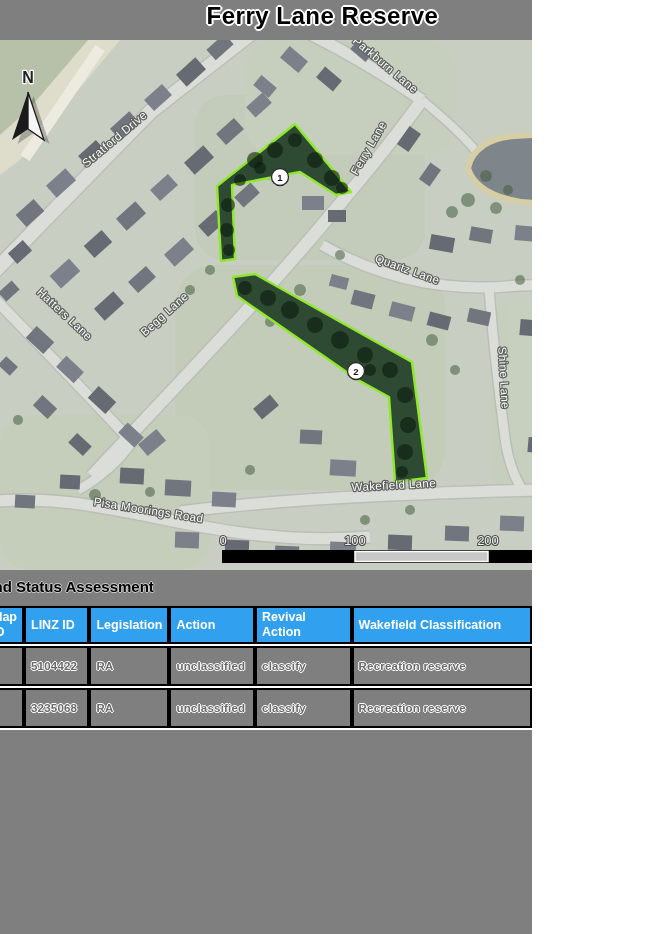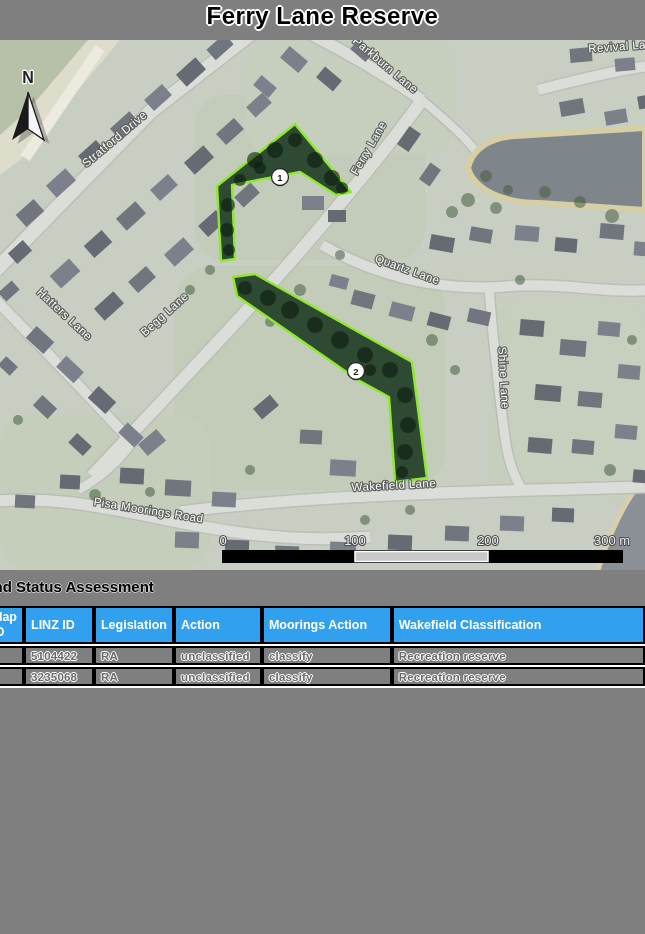--- a/index.html
+++ b/index.html
@@ -1,16 +1,16 @@
 <!DOCTYPE html>
 <html><head>
 <meta charset="utf-8">
 <style>
   html,body{margin:0;padding:0;}
-  .page{position:relative;width:645px;height:934px;overflow:hidden;background:#7f7f7f;
+  .page{position:relative;width:532px;height:934px;overflow:hidden;background:#7f7f7f;
         font-family:"Liberation Sans",sans-serif;}
   .page-title{position:absolute;top:2px;left:0;width:645px;text-align:center;
     font-size:24px;font-weight:800;color:#000;letter-spacing:.5px;
     text-shadow:-2px 0 #fff,2px 0 #fff,0 -2px #fff,0 2px #fff,
       -1px -1px #fff,1px 1px #fff,-1px 1px #fff,1px -1px #fff,0 0 3px #fff;}
   .map-wrap{position:absolute;top:40px;left:0;width:645px;height:530px;}
   svg text{font-family:"Liberation Sans",sans-serif;}
   .street{font-size:11.5px;fill:#fdfdfd;stroke:#5c615c;stroke-width:2.4px;
     paint-order:stroke;stroke-linejoin:round;letter-spacing:.4px;}
   .scale-txt{font-size:13px;fill:#ededed;stroke:#4a4a4a;stroke-width:2px;
@@ -19,21 +19,21 @@
     paint-order:stroke;stroke-linejoin:round;}
   .res-num{font-size:9.5px;font-weight:bold;fill:#1a1a1a;}
   .section-heading{position:absolute;top:578px;left:-24px;font-size:15px;font-weight:700;color:#000;
     text-shadow:-1px 0 #c9c9c9,1px 0 #c9c9c9,0 -1px #c9c9c9,0 1px #c9c9c9;white-space:nowrap;}
   .table-wrap{position:absolute;top:606px;left:-15px;background:#fff;overflow:hidden;}
   table.assess{border-collapse:separate;border-spacing:0 2px;table-layout:fixed;margin-top:-2px;}
   table.assess th,table.assess td{box-sizing:border-box;border:2px solid #000;
     overflow:hidden;white-space:normal;}
   table.assess th{background:#31a0ef;color:#fff;font-size:12.5px;font-weight:700;
     text-align:left;padding:2px 5px;height:32px;line-height:1.2;vertical-align:middle;}
-  table.assess td{background:#7f7f7f;height:19px;padding:1px 5px;font-size:11.5px;font-weight:700;
+  table.assess td{background:#7f7f7f;height:19px;padding:12px 5px;font-size:11.5px;font-weight:700;
     color:#6b6b6b;letter-spacing:.2px;
     text-shadow:-1px 0 #fff,1px 0 #fff,0 -1px #fff,0 1px #fff;}
 </style>
 </head>
 <body>
 
 <div class="page">
 
   <div class="page-title">Ferry Lane Reserve</div>
 
@@ -280,21 +280,21 @@
         <col style="width:88px">
           <col style="width:130px">
           <col style="width:254px">
       </colgroup>
       <tbody>
           <tr>
         <th>Map ID</th>
         <th>LINZ ID</th>
         <th>Legislation</th>
         <th>Action</th>
-        <th>Moorings Action</th>
+        <th>Revival Action</th>
         <th>Wakefield Classification</th>
       </tr>
       <tr>
         <td></td>
         <td>5104422</td>
         <td>RA</td>
         <td>unclassified</td>
         <td>classify</td>
         <td>Recreation reserve</td>
       </tr>

